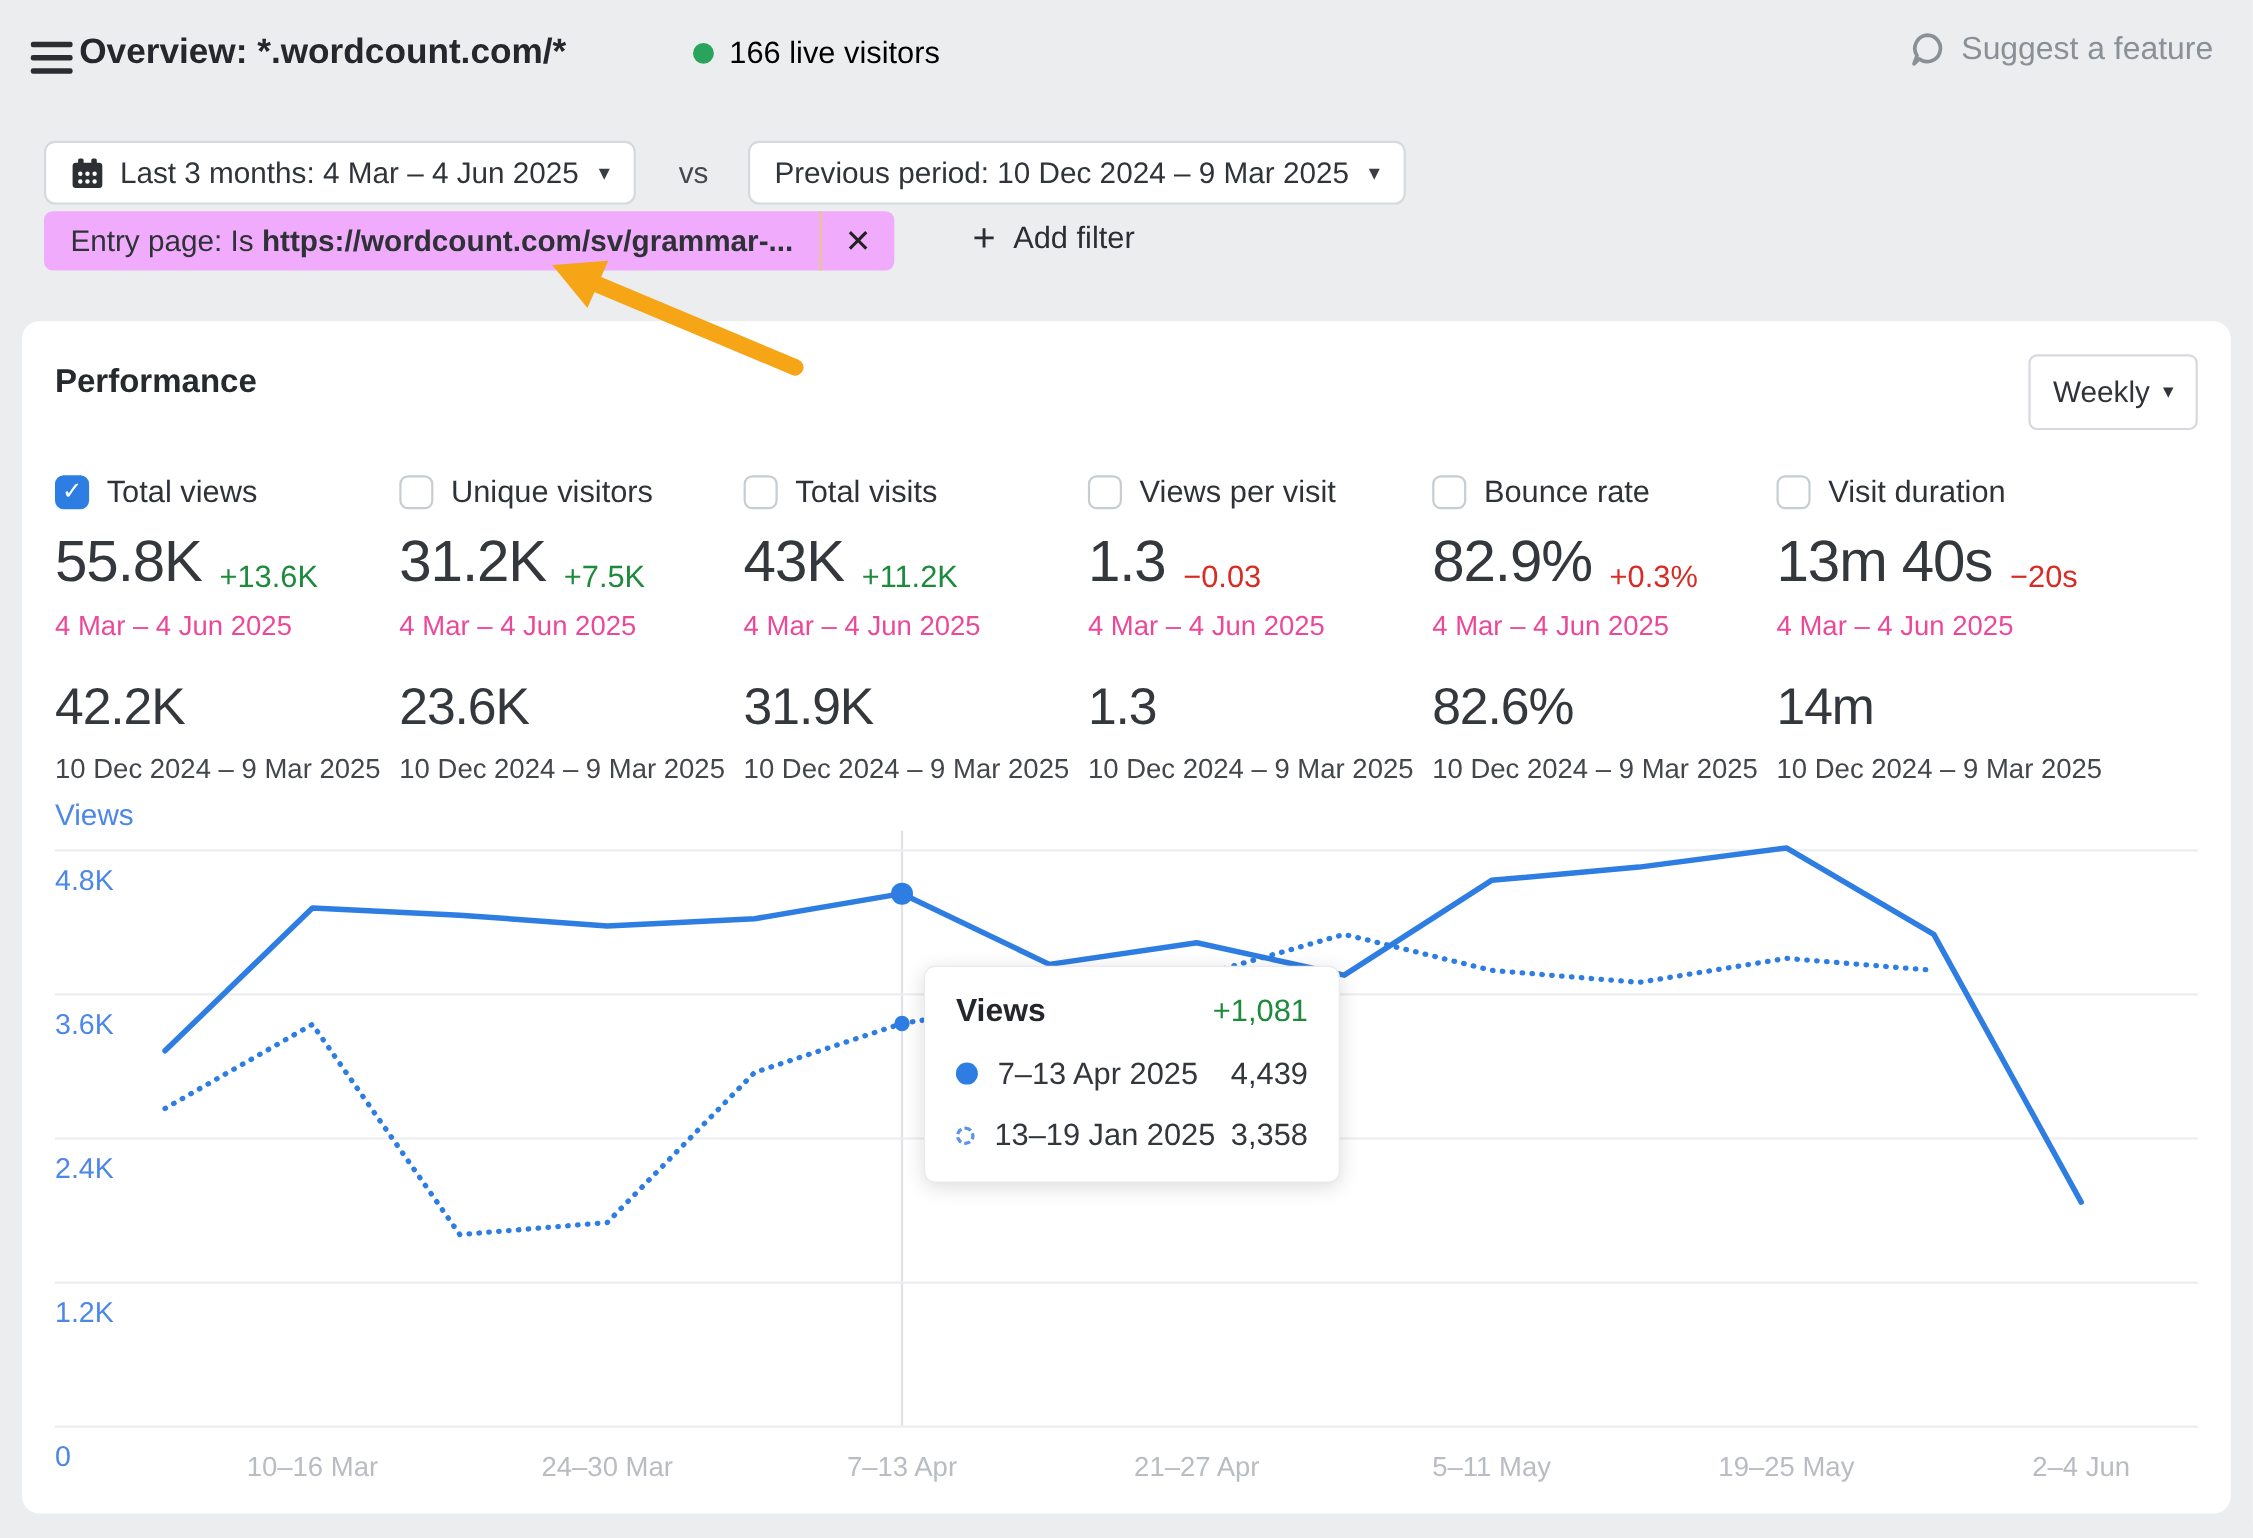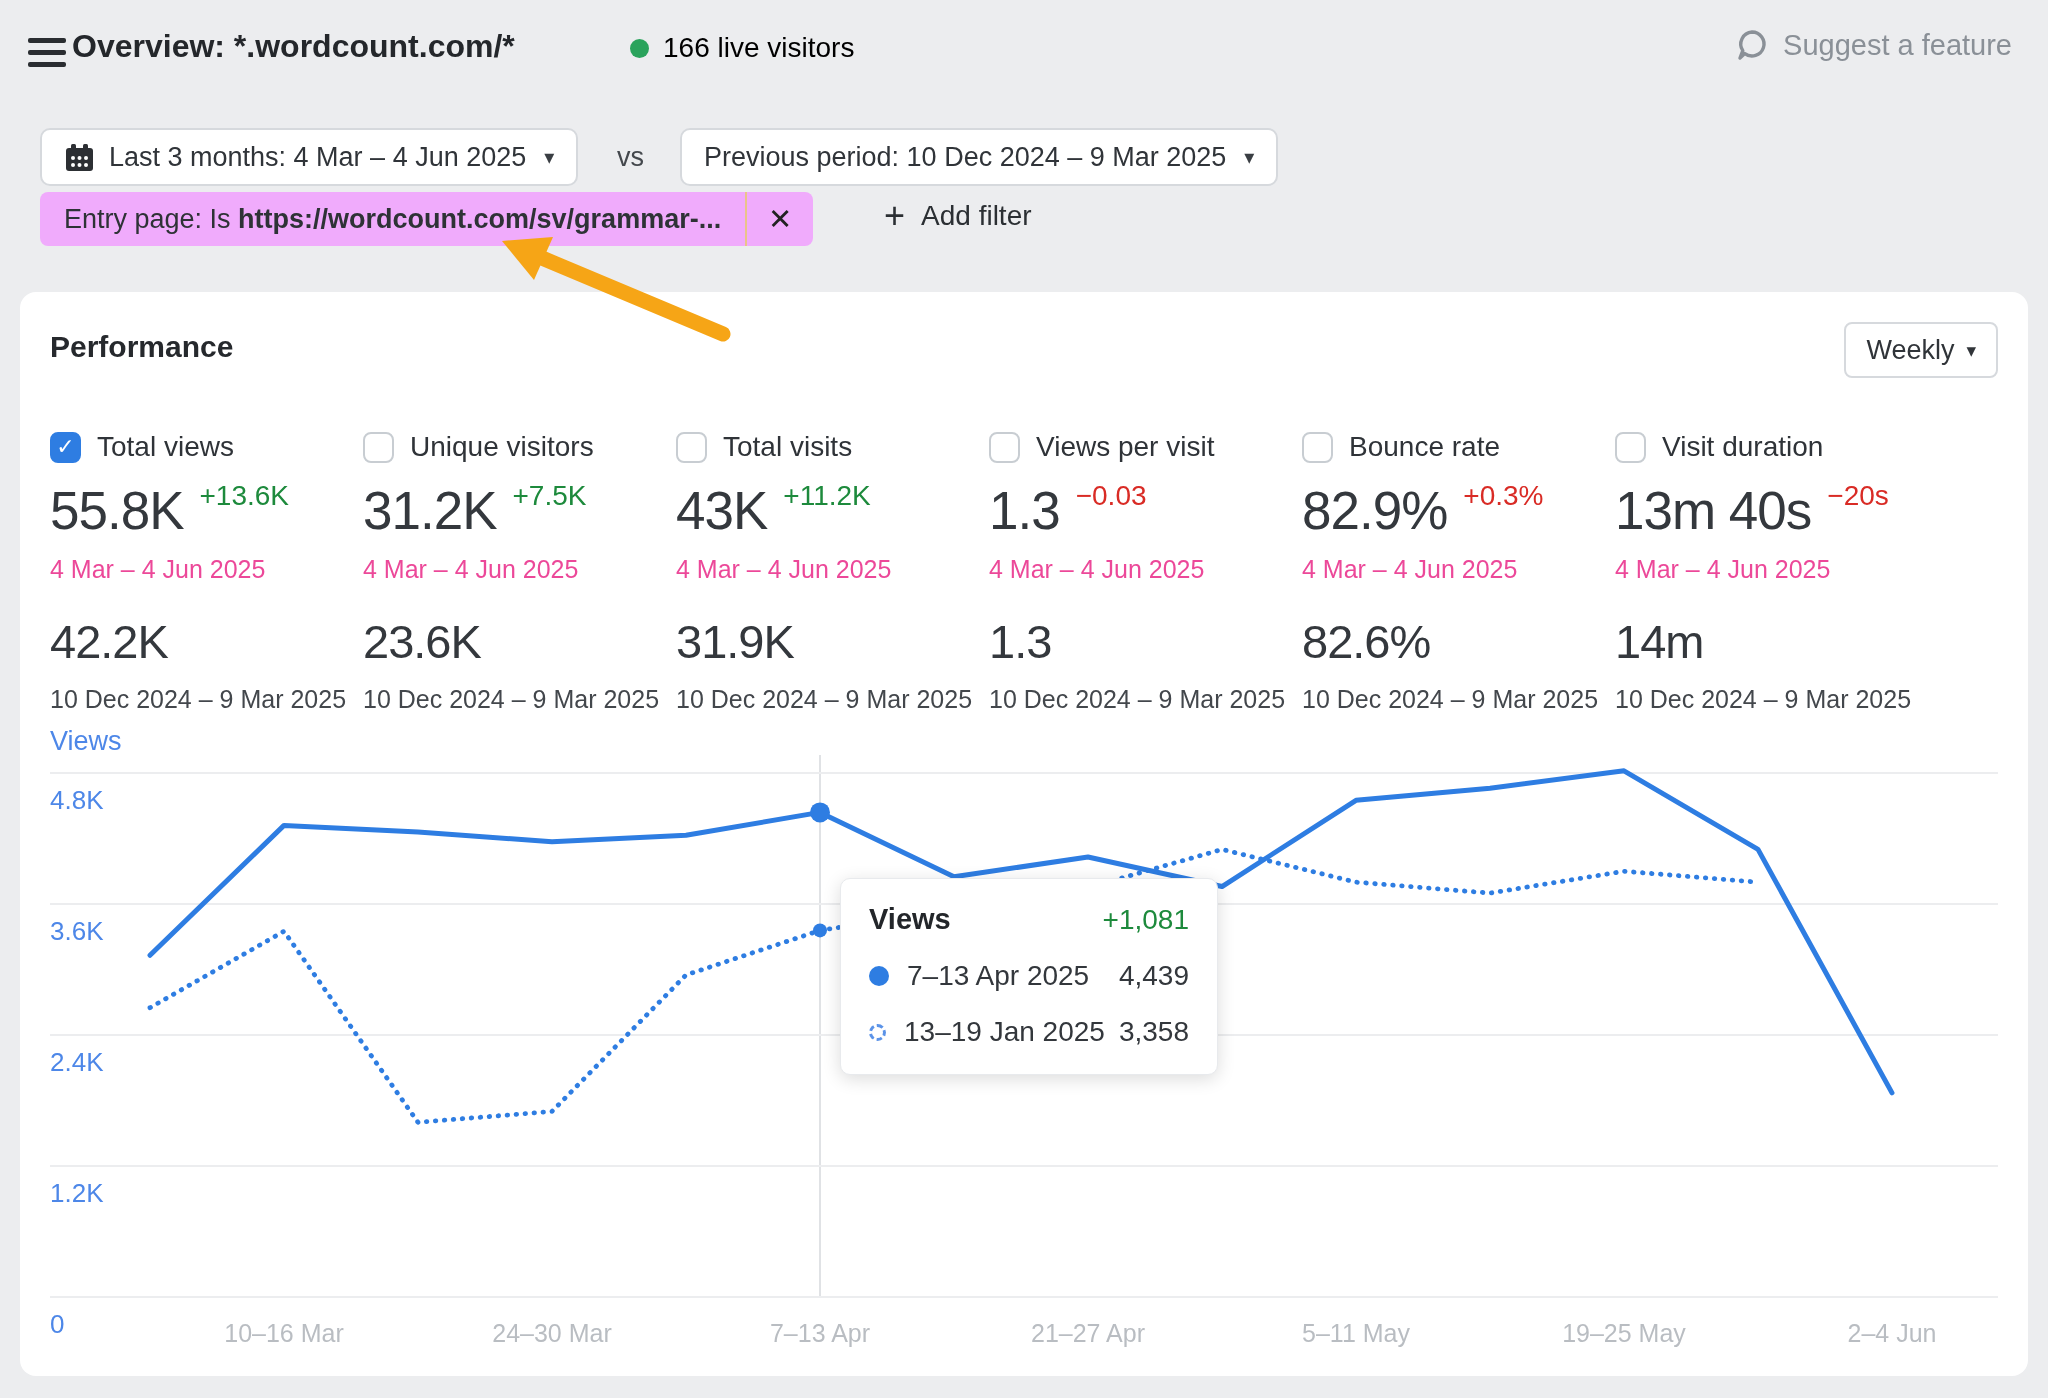--- a/index.html
+++ b/index.html
@@ -32,32 +32,32 @@
   .chip-text b { font-weight:bold; }
   .chip-divider { width:2px; height:54px; background:#eac489; }
   .chip-close { width:66px; height:54px; display:flex; align-items:center; justify-content:center;
                 font-size:29px; color:#222; cursor:pointer; }
   .add-filter { position:absolute; left:884px; top:198px; display:flex; align-items:center; gap:16px; cursor:pointer; }
   .add-filter .plus { font-size:36px; font-weight:400; color:#2b2f33; line-height:1; }
   .add-filter .af-label { font-size:28px; color:#2b2f33; }
   
   .card { position:absolute; left:20px; top:292px; width:2008px; height:1084px; background:#fff; border-radius:16px; }
   .perf-title { position:absolute; left:30px; top:38px; font-size:30px; font-weight:bold; color:#26292d; }
-  .weekly-btn { position:absolute; right:30px; top:30px; height:56px; background:#fff; border:2px solid #d6d9dd; border-radius:8px;
+  .weekly-btn { position:absolute; right:30px; top:30px; height:69px; background:#fff; border:2px solid #d6d9dd; border-radius:8px;
                 display:flex; align-items:center; padding:0 20px; gap:12px; font-size:27px; color:#303439; cursor:pointer; }
   .weekly-btn .caret { font-size:19px; }
   
   .metrics { position:absolute; left:30px; top:138px; display:flex; }
   .metric { width:313px; white-space:nowrap; }
   .metric-head { display:flex; align-items:center; gap:16px; height:34px; cursor:pointer; }
   .checkbox { width:31px; height:31px; border:2px solid #c8cdd2; border-radius:8px; background:#fff;
               display:flex; align-items:center; justify-content:center; font-size:22px; color:transparent; }
   .checkbox[data-checked="true"] { background:#2e7de2; border-color:#2e7de2; color:#fff; font-weight:bold; }
   .metric-label { font-size:28px; color:#2f3338; }
-  .value-row { display:flex; align-items:flex-start; gap:16px; margin-top:16px; }
+  .value-row { display:flex; align-items:flex-end; gap:16px; margin-top:16px; }
   .big-value { font-size:53px; color:#34383d; letter-spacing:-1px; }
   .delta { font-size:28px; }
   .delta[data-trend="positive"] { color:#1d8a3c; }
   .delta[data-trend="negative"] { color:#d92b25; }
   .period { font-size:25px; color:#ec4899; margin-top:14px; }
   .prev-value { font-size:47px; color:#34383d; letter-spacing:-1px; margin-top:30px; }
   .prev-period { font-size:25px; color:#43474c; margin-top:16px; }
   
   .views-label { position:absolute; left:50px; top:726px; font-size:27px; color:#4d87e8; }
   #chart-svg { position:absolute; left:0; top:740px; }

